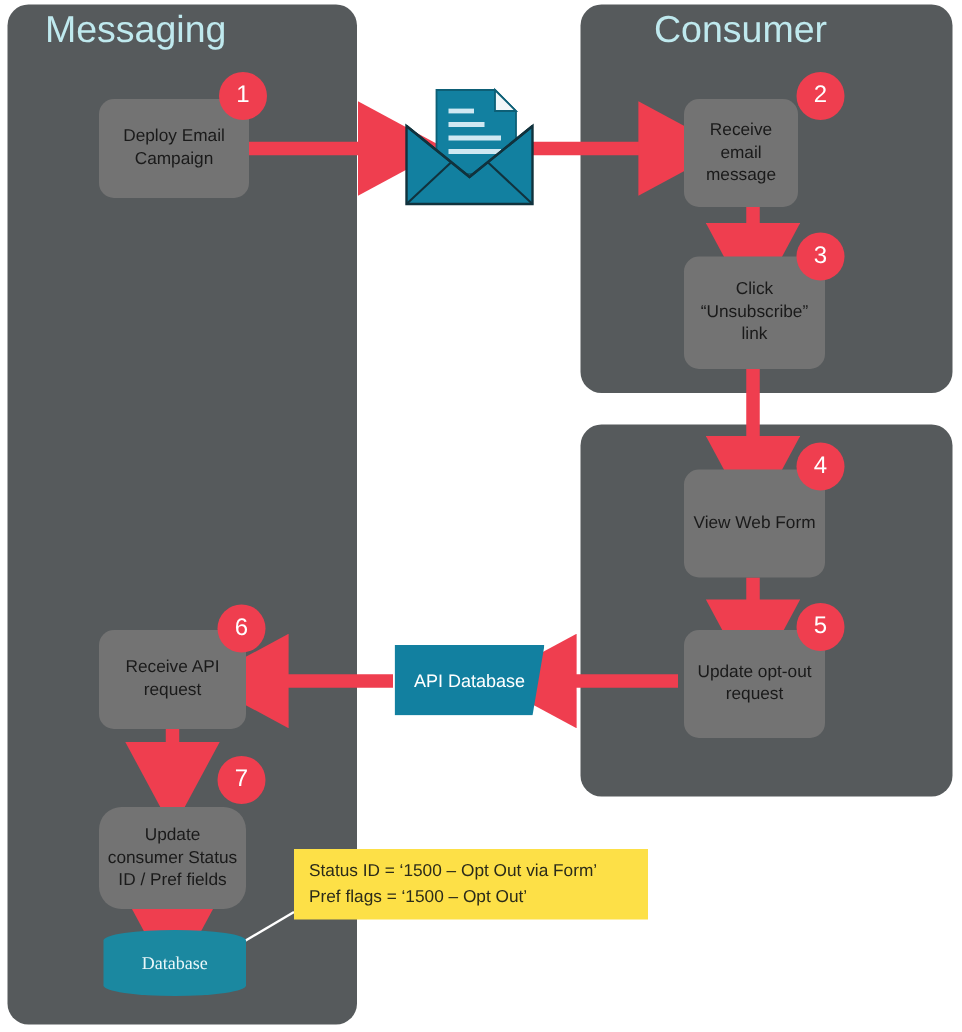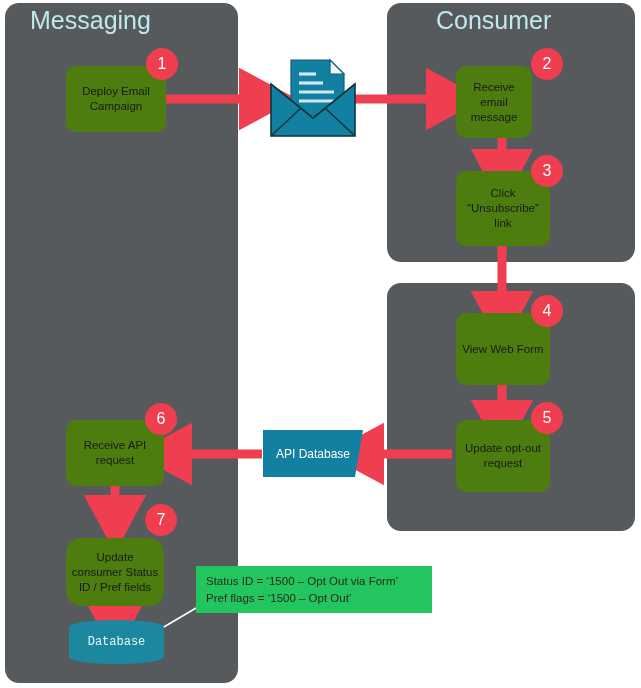--- a/index.html
+++ b/index.html
@@ -4,41 +4,41 @@
 <style>
   html,body{margin:0;padding:0;background:#ffffff;}
   body{width:641px;height:688px;position:relative;overflow:hidden;
        font-family:"Liberation Sans",sans-serif;}
   #stage{position:absolute;left:0;top:0;width:641px;height:688px;}
 
   .swimlane{position:absolute;background:#565a5c;border-radius:14px;}
   .lane-title{position:absolute;color:#bfe9ee;font-size:25px;line-height:28px;
               font-family:"Liberation Sans",sans-serif;white-space:nowrap;}
 
-  .node{position:absolute;background:#4d7c0f;border-radius:10px;
+  .node{position:absolute;background:#737373;border-radius:10px;
         display:flex;align-items:center;justify-content:center;text-align:center;
         color:#1a1a1a;font-size:11.5px;line-height:15px;padding:2px 4px;
         box-sizing:border-box;font-family:"Liberation Sans",sans-serif;}
 
   .badge{position:absolute;width:32px;height:32px;border-radius:50%;
          background:#ef3e4f;color:#ffffff;display:flex;align-items:center;
          justify-content:center;font-size:16px;line-height:16px;
          font-family:"Liberation Sans",sans-serif;}
 
   .db{position:absolute;background:#1b88a0;color:#eaf7f9;font-size:12px;
       display:flex;align-items:center;justify-content:center;
-      border-radius:50% / 16%;font-family:Liberation Mono, monospace;}
+      border-radius:50% / 16%;font-family:Liberation Serif, serif;}
 
   .apireq{position:absolute;display:flex;align-items:center;justify-content:center;
           color:#ffffff;font-size:12px;font-family:"Liberation Sans",sans-serif;}
   .apireq .slab{position:absolute;left:0;top:0;width:100%;height:100%;
           background:#1280a0;clip-path:polygon(0 0,100% 0,92% 100%,0 100%);}
   .apireq .lbl{position:relative;z-index:2;}
 
-  .callout{position:absolute;background:#22c55e;color:#2b2b1a;font-size:11.5px;
+  .callout{position:absolute;background:#fde047;color:#2b2b1a;font-size:11.5px;
            line-height:17px;padding:7px 10px;box-sizing:border-box;
            font-family:"Liberation Sans",sans-serif;}
 
   svg.overlay{position:absolute;left:0;top:0;width:641px;height:688px;
               pointer-events:none;}
   .env{position:absolute;}
 </style>
 </head>
 <body>
 

